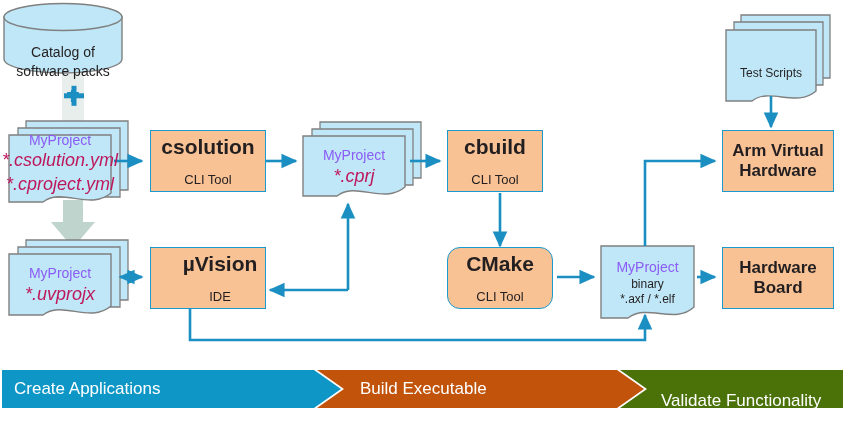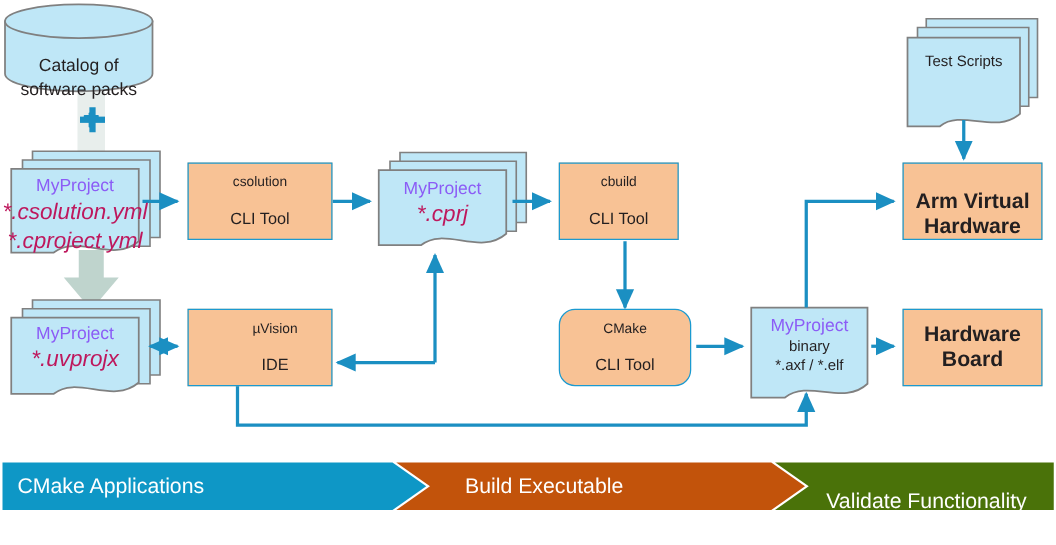--- a/index.html
+++ b/index.html
@@ -3,25 +3,25 @@
 <meta charset="utf-8">
 <style>
   html,body{margin:0;padding:0;background:#ffffff;}
   body{width:845px;height:436px;position:relative;overflow:hidden;
        font-family:"Liberation Sans","DejaVu Sans",sans-serif;color:#333333;}
   #stage{position:absolute;left:0;top:0;width:845px;height:436px;}
   svg.layer{position:absolute;left:0;top:0;width:845px;height:436px;}
   .node{position:absolute;box-sizing:border-box;display:flex;flex-direction:column;
         align-items:center;justify-content:center;text-align:center;}
   .tool{background:#f8c295;border:1.6px solid #1b9ad0;}
-  .tool .t1{font-weight:normal;font-size:11px;color:#231f20;line-height:1.1;}
+  .tool .t1{font-weight:bold;font-size:21px;color:#231f20;line-height:1.1;}
   .tool .t2{font-size:13px;color:#231f20;margin-top:14px;}
   .hw .t1{font-weight:bold;font-size:17px;color:#231f20;line-height:1.18;}
   .doclabel{position:absolute;display:flex;flex-direction:column;align-items:center;
-            justify-content:flex-start;text-align:center;pointer-events:none;}
+            justify-content:flex-end;text-align:center;pointer-events:none;}
   .doclabel .l1{font-size:14px;color:#8b5cf6;line-height:1.25;}
   .doclabel .l2{font-size:18px;color:#be185d;line-height:1.3;font-style:italic;}
   .doclabel .l3{font-size:12px;color:#231f20;line-height:1.3;}
   .cyl-label{position:absolute;text-align:center;font-size:14px;color:#231f20;line-height:1.35;}
   .banner-label{position:absolute;color:#ffffff;font-size:17px;white-space:nowrap;}
 </style>
 </head>
 <body>
 
 <div id="stage">
@@ -160,27 +160,27 @@
   <div class="node tool" style="left:447px;top:247px;width:106px;height:62px;border-radius:13px;">
     <div class="t1">CMake</div>
     <div class="t2">CLI Tool</div>
   </div>
 
   <div class="node tool" style="left:150px;top:247px;width:116px;height:62px;padding-left:24px;">
     <div class="t1">µVision</div>
     <div class="t2">IDE</div>
   </div>
 
-  <div class="node tool hw" style="left:722px;top:130px;width:112px;height:62px;justify-content:flex-end;">
+  <div class="node tool hw" style="left:722px;top:130px;width:112px;height:62px;">
     <div class="t1">Arm Virtual</div>
     <div class="t1">Hardware</div>
   </div>
 
   <div class="node tool hw" style="left:722px;top:247px;width:112px;height:62px;">
     <div class="t1">Hardware</div>
     <div class="t1">Board</div>
   </div>
 
-  <div class="banner-label" style="left:14px;top:379px;">CMake Applications</div>
-  <div class="banner-label" style="left:372px;top:379px;">Build Executable</div>
+  <div class="banner-label" style="left:14px;top:379px;">Create Applications</div>
+  <div class="banner-label" style="left:360px;top:379px;">Build Executable</div>
   <div class="banner-label" style="left:661px;top:379px;margin-top:12px;">Validate Functionality</div>
 
 </div>
 
 </body></html>

